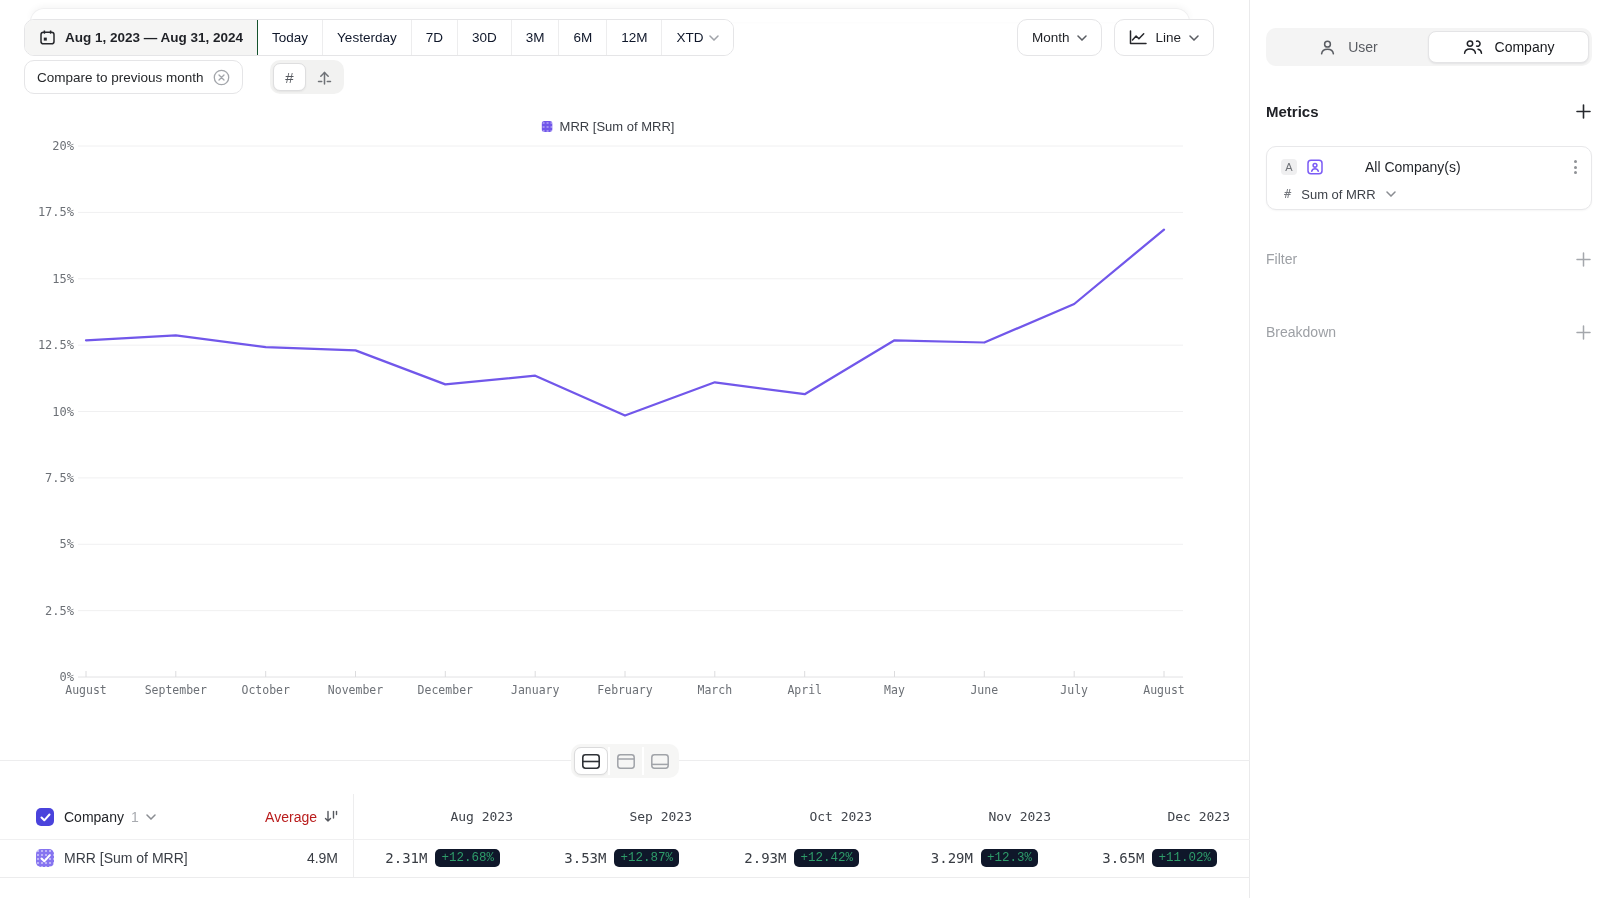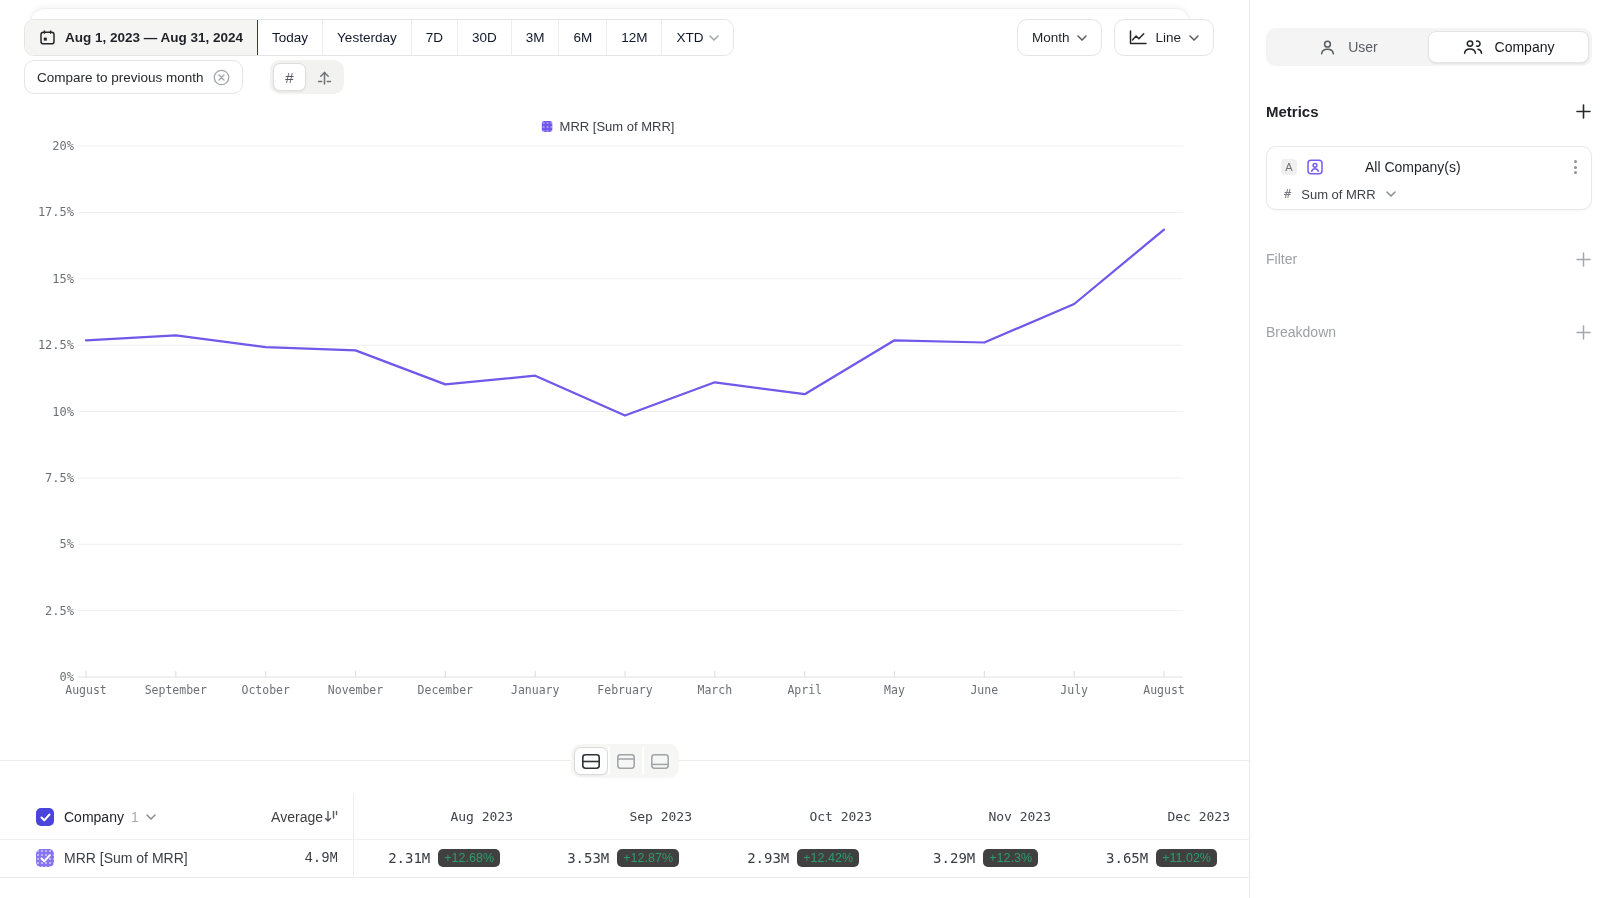--- a/index.html
+++ b/index.html
@@ -59,30 +59,30 @@
   .header-sep { position:absolute; left:0; top:839px; width:1250px; border-top:1px solid #F0F0F1; }
   .table-bottom { position:absolute; left:0; top:877px; width:1250px; border-top:1px solid #ECECED; }
   .checkbox { position:absolute; width:18px; height:18px; border-radius:5px; display:flex; align-items:center; justify-content:center; cursor:pointer; }
   .cb-header { left:36px; top:808px; background:#4A43DC; }
   .cb-row { left:36px; top:849px; background:#8674F0;
     background-image:radial-gradient(rgba(255,255,255,.45) 1px, transparent 1px); background-size:4px 4px; }
   .th-company { position:absolute; left:64px; top:794px; height:45px; display:flex; align-items:center; gap:7px;
     font-size:14px; font-weight:500; color:#232529; }
   .th-count { color:#A8ABB0; font-weight:400; }
   .avg-head { position:absolute; left:183px; top:794px; width:155px; height:45px; display:flex; align-items:center;
-    justify-content:flex-end; gap:1px; font-size:14px; font-weight:500; color:#404040; }
+    justify-content:flex-end; gap:7px; font-size:14px; font-weight:500; color:#b91c1c; }
   .colh { position:absolute; top:794px; height:45px; line-height:45px; width:180px; text-align:right; padding-right:20px;
     font-family:"DejaVu Sans Mono",monospace; font-size:13px; color:#3F434A; }
   .row-label { position:absolute; left:64px; top:839px; height:38px; line-height:38px; font-size:14px; color:#3A3E45; }
   .avg-cell { position:absolute; left:183px; top:839px; width:155px; height:38px; display:flex; align-items:center;
-    justify-content:flex-end; font-family:Liberation Mono, monospace; font-size:14px; color:#383C43;text-align:right; }
+    justify-content:flex-end; font-family:Liberation Sans, sans-serif; font-size:14px; color:#383C43;text-align:right; }
   .cell { position:absolute; top:839px; height:38px; width:180px; display:flex; align-items:center; justify-content:flex-end;
     gap:8px; padding-right:33px; }
   .cell-v { font-family:"DejaVu Sans Mono",monospace; font-size:14px; color:#383C43; }
-  .delta-badge { font-family:Liberation Sans, sans-serif; font-size:12.5px; color:#2E9C6A; background:#404040;
+  .delta-badge { font-family:Liberation Mono, monospace; font-size:12.5px; color:#2E9C6A; background:#0f172a;
     padding:2px 6px; border-radius:5px; }
 
   
   .sidebar { position:absolute; left:1250px; top:0; width:350px; height:898px; background:#fff; }
   .seg { position:absolute; left:16px; top:28px; width:326px; height:38px; background:#F4F4F4; border-radius:10px;
     padding:3px; display:flex; }
   .seg-tab { flex:1; display:flex; align-items:center; justify-content:center; gap:12px; font-size:14px; color:#595C62;
     border-radius:8px; cursor:pointer; }
   .seg-tab.active { background:#fff; border:1px solid #E4E4E6; box-shadow:0 1px 2px rgba(20,20,25,.07);
     color:#17191D; font-weight:500; }

